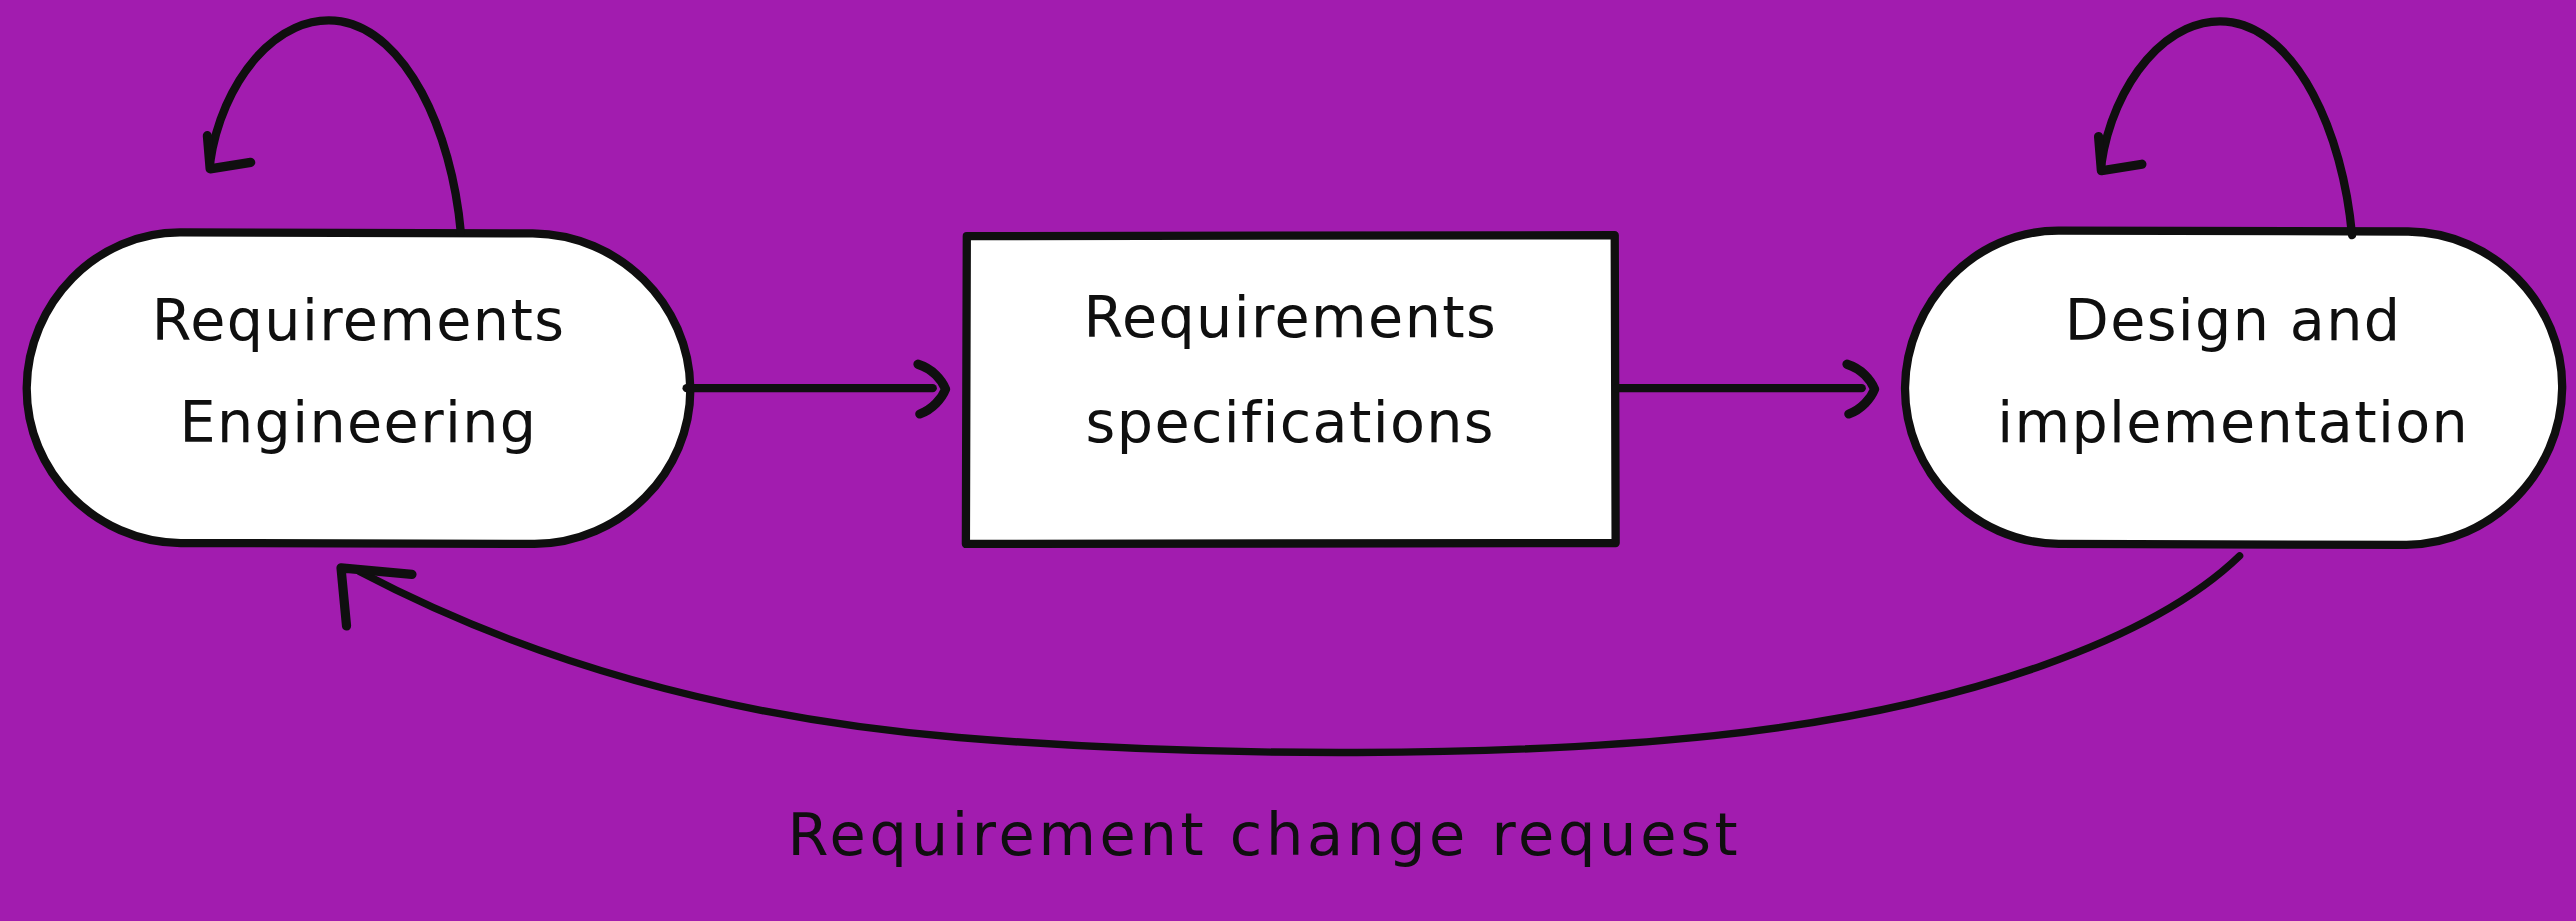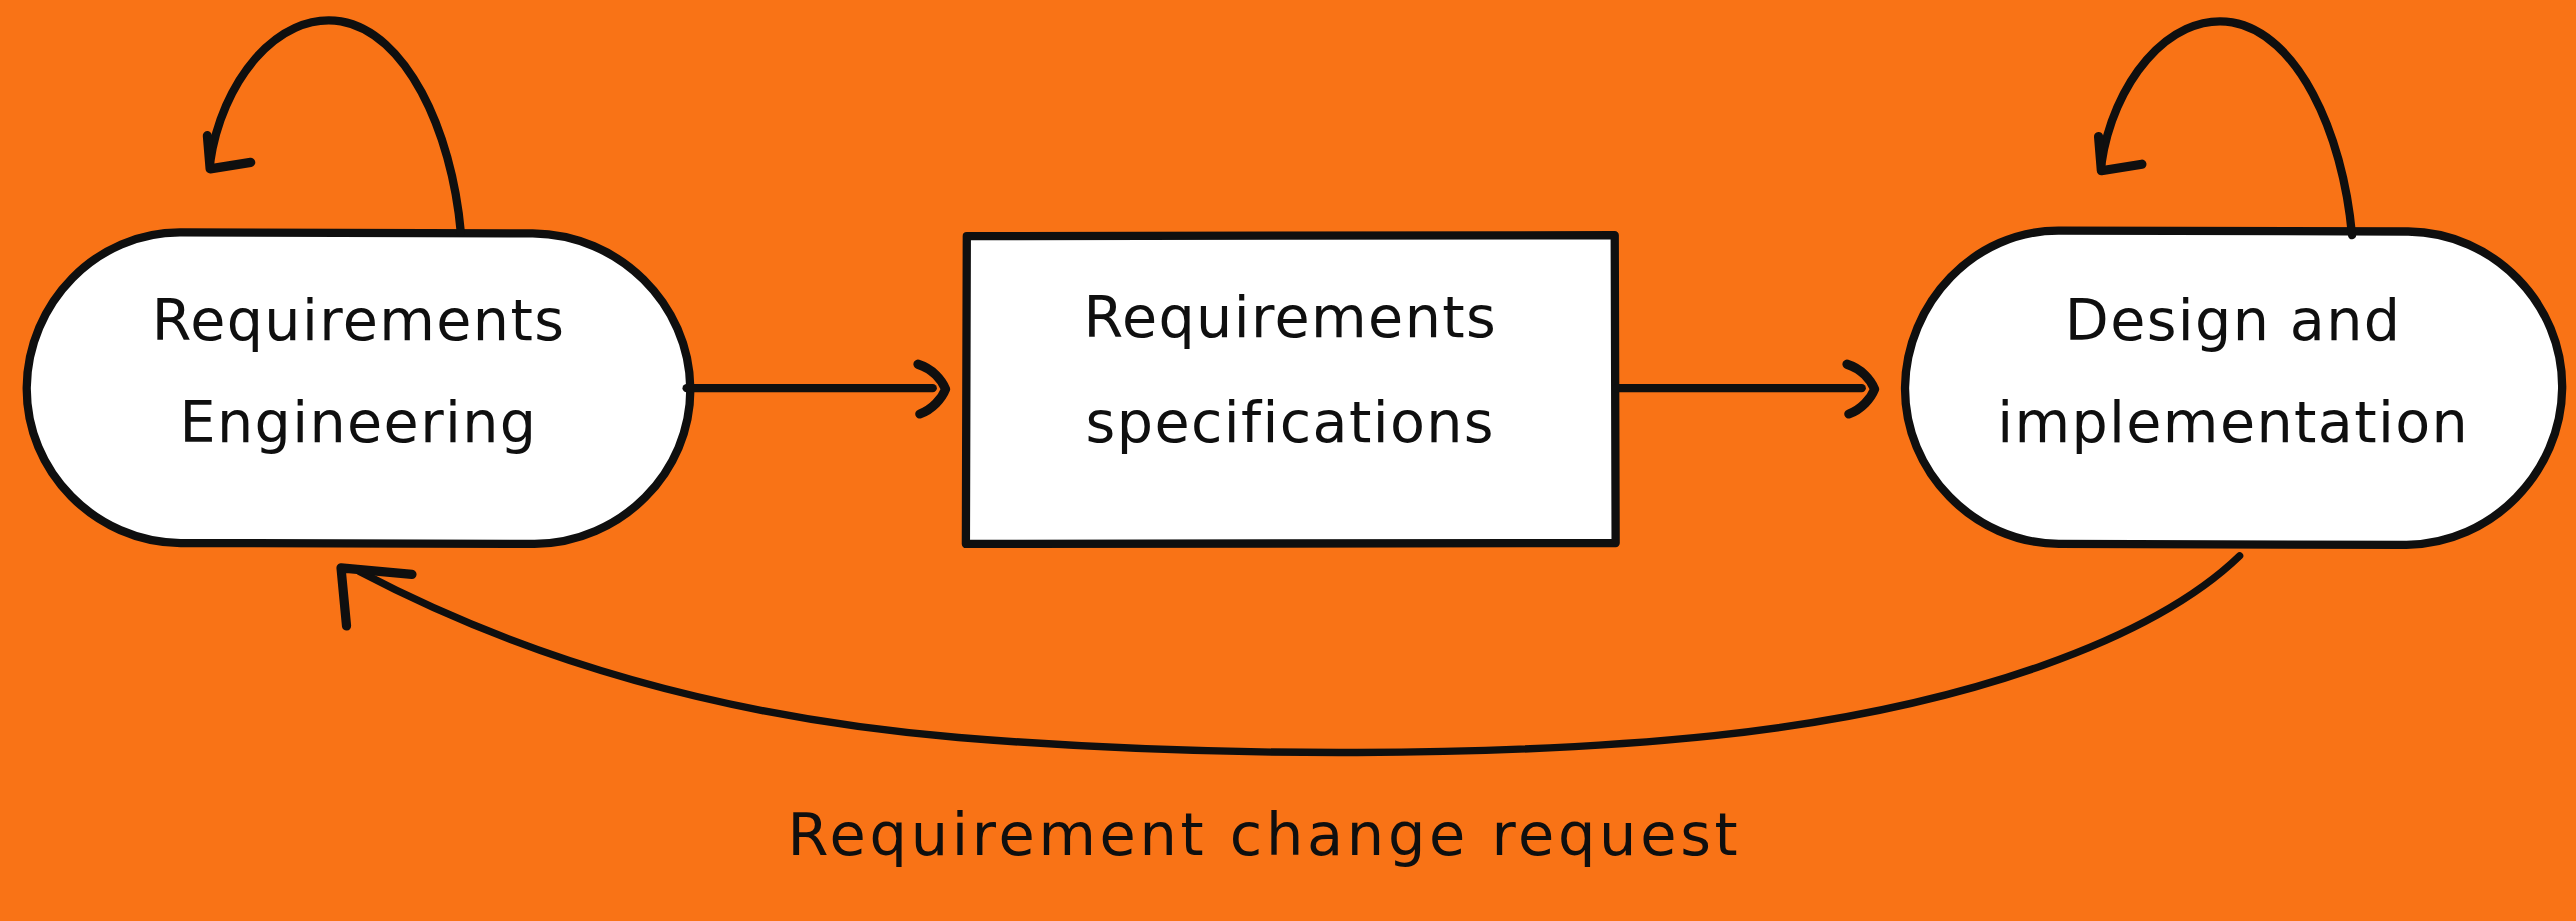--- a/index.html
+++ b/index.html
@@ -11,21 +11,21 @@
   body {
     width: 2576px;
     height: 922px;
     overflow: hidden;
     font-family: "DejaVu Sans", sans-serif;
   }
   #diagram-root {
     position: relative;
     width: 2576px;
     height: 922px;
-    background: #f97316;
+    background: #a21caf;
   }
   svg#diagram-canvas {
     position: absolute;
     top: 0;
     left: 0;
     width: 2576px;
     height: 922px;
     display: block;
   }
   .node-shape {

